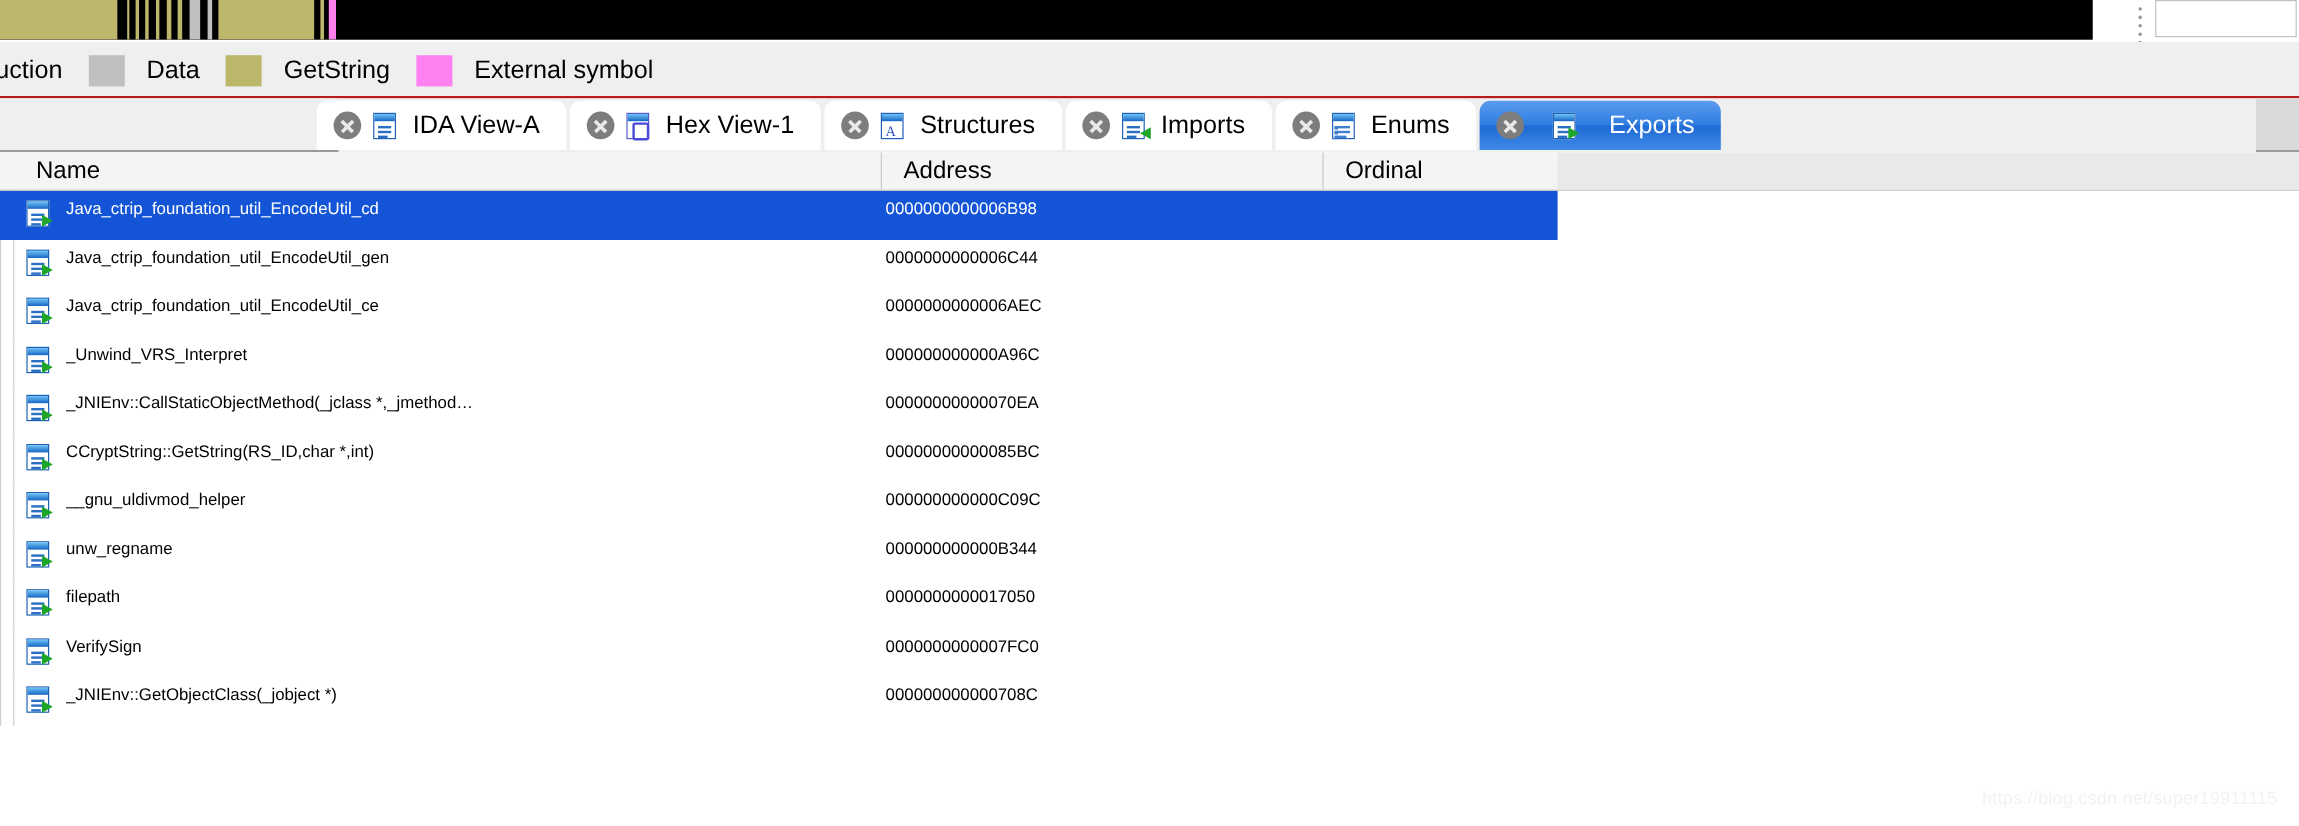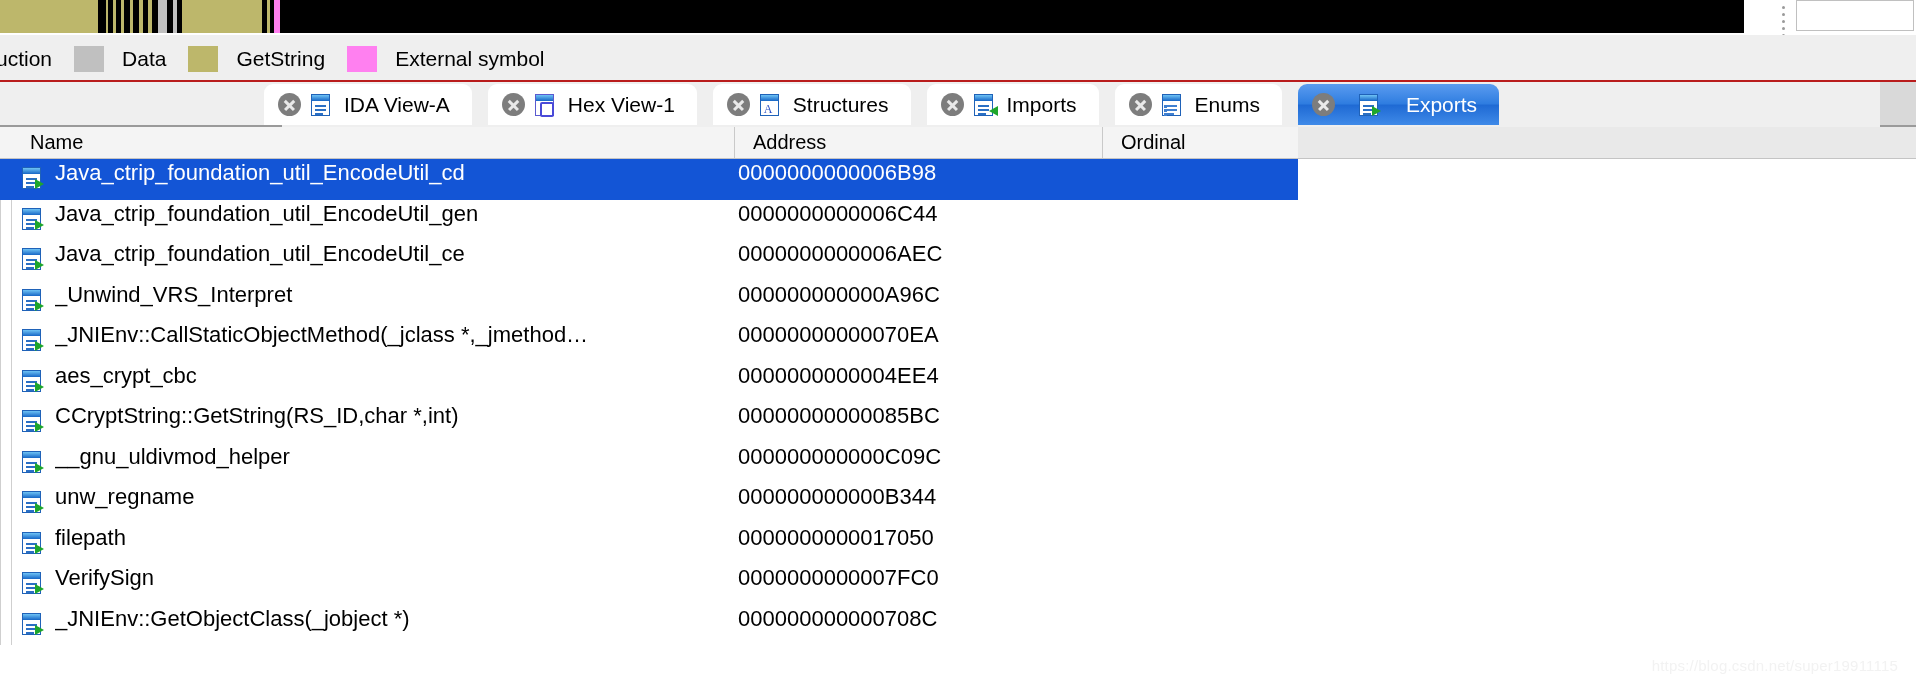--- a/index.html
+++ b/index.html
@@ -128,21 +128,21 @@
     display: flex;
     align-items: center;
     gap: 10px;
     padding: 0 22px 0 14px;
     background: #ffffff;
     border-top-left-radius: 9px;
     border-top-right-radius: 9px;
     box-sizing: border-box;
     white-space: nowrap;
   }
-  .tab + .tab { margin-left: 16px; }
+  .tab + .tab { margin-left: 3px; }
   .tab-label {
     font-size: 21px;
     color: #000000;
     line-height: 1;
   }
   .tab.active {
     background: linear-gradient(to bottom, #5b9cf0 0%, #2f7de0 48%, #1f6ad4 52%, #3f8ae8 100%);
     gap: 24px;
   }
   .tab.active .tab-label { color: #ffffff; }
@@ -318,21 +318,21 @@
   .row .rowicon {
     position: absolute;
     left: 22px; top: 8px;
   }
   .cell {
     position: absolute;
     top: 0;
     height: 28px;
     display: flex;
     align-items: center;
-    font-size: 22px;
+    font-size: 14px;
     color: #000000;
     white-space: nowrap;
     overflow: hidden;
   }
   .cell-name    { left: 55px;  width: 680px; }
   .cell-address { left: 738px; width: 360px; }
   .cell-ordinal { left: 1106px; width: 190px; }
 
   .row.selected {
     background: #1355d6;
@@ -575,34 +575,20 @@
       <div class="row">
         <div class="gutter"></div>
         <span class="tabicon rowicon">
           <span class="sheet"></span>
           <span class="cap"></span>
           <span class="ln l1"></span>
           <span class="ln l2"></span>
           <span class="ln l3"></span>
           <span class="badge green"></span>
         </span>
-        <div class="cell cell-name">aes_crypt_cbc</div>
-        <div class="cell cell-address">0000000000004EE4</div>
-        <div class="cell cell-ordinal"></div>
-      </div>
-      <div class="row">
-        <div class="gutter"></div>
-        <span class="tabicon rowicon">
-          <span class="sheet"></span>
-          <span class="cap"></span>
-          <span class="ln l1"></span>
-          <span class="ln l2"></span>
-          <span class="ln l3"></span>
-          <span class="badge green"></span>
-        </span>
         <div class="cell cell-name">CCryptString::GetString(RS_ID,char *,int)</div>
         <div class="cell cell-address">00000000000085BC</div>
         <div class="cell cell-ordinal"></div>
       </div>
       <div class="row">
         <div class="gutter"></div>
         <span class="tabicon rowicon">
           <span class="sheet"></span>
           <span class="cap"></span>
           <span class="ln l1"></span>

